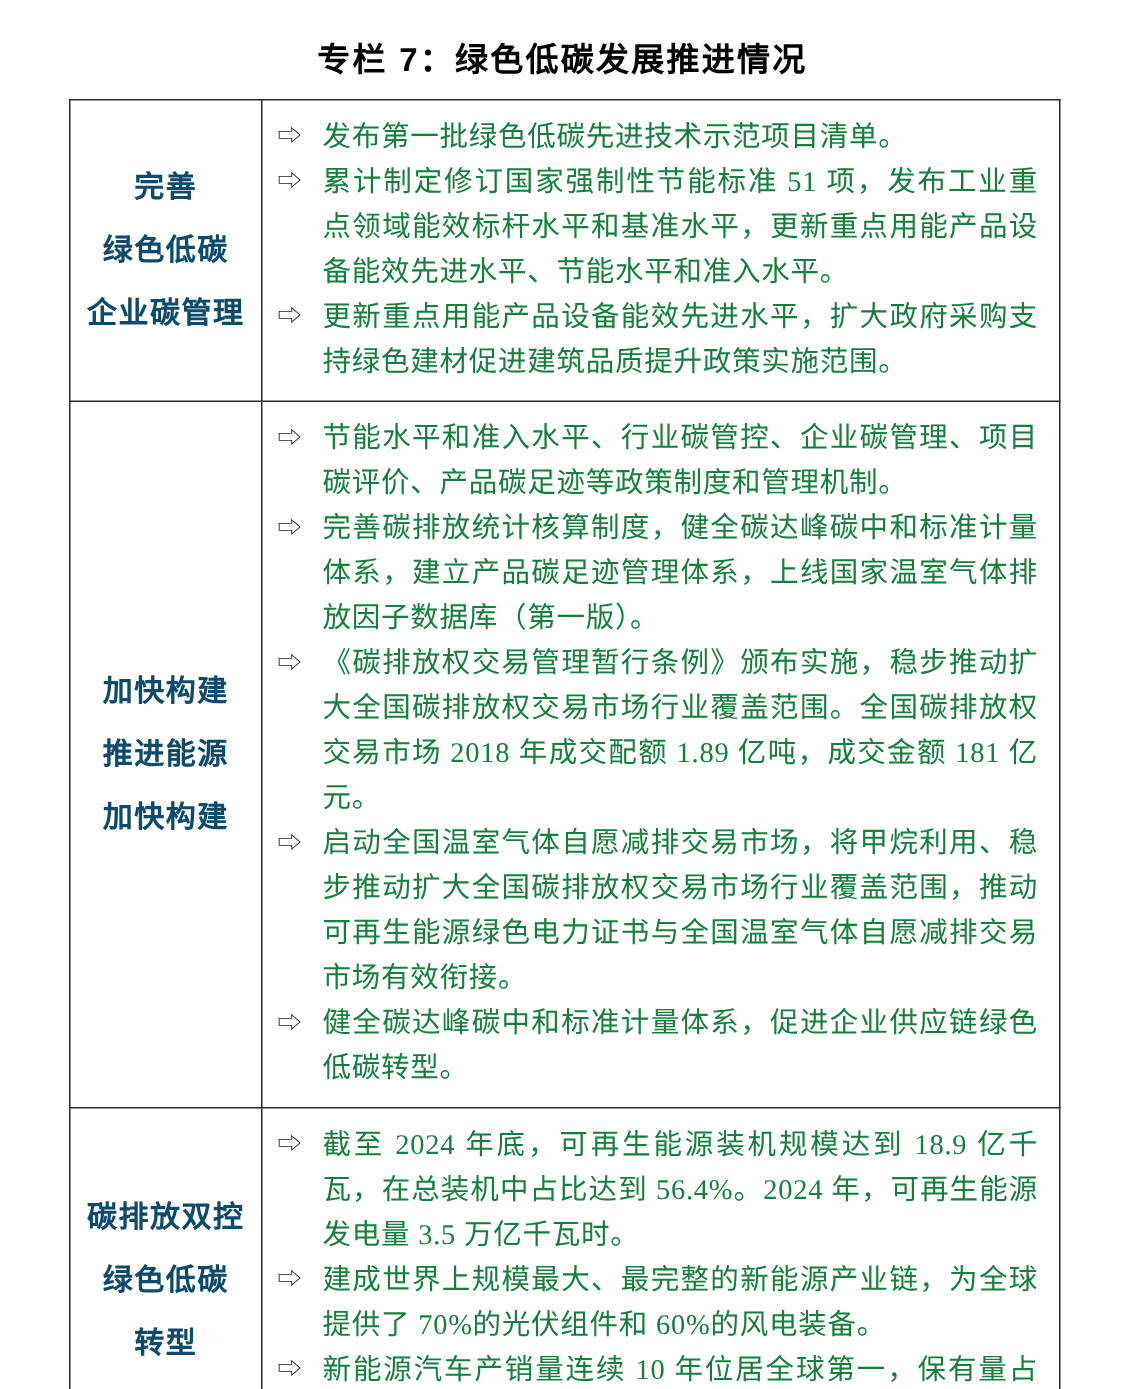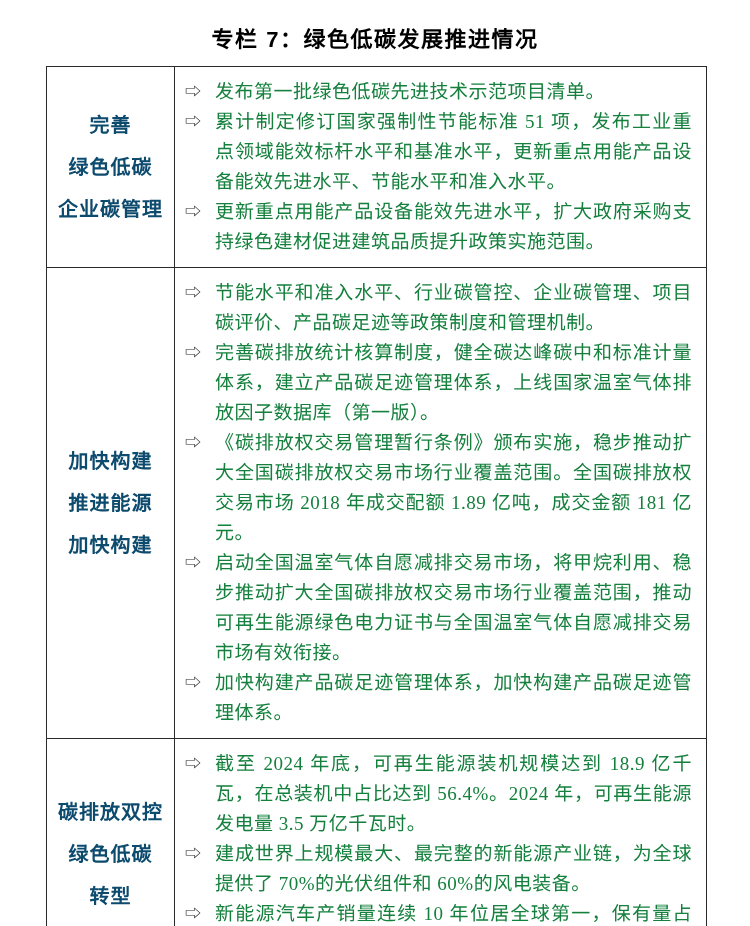--- a/index.html
+++ b/index.html
@@ -125,21 +125,21 @@
           <div class="item">
             <span class="marker">⇨</span>
             <span class="item-text">《碳排放权交易管理暂行条例》颁布实施，稳步推动扩大全国碳排放权交易市场行业覆盖范围。全国碳排放权交易市场 2018 年成交配额 1.89 亿吨，成交金额 181 亿元。</span>
           </div>
           <div class="item">
             <span class="marker">⇨</span>
             <span class="item-text">启动全国温室气体自愿减排交易市场，将甲烷利用、稳步推动扩大全国碳排放权交易市场行业覆盖范围，推动可再生能源绿色电力证书与全国温室气体自愿减排交易市场有效衔接。</span>
           </div>
           <div class="item">
             <span class="marker">⇨</span>
-            <span class="item-text">加快构建产品碳足迹管理体系，加快构建产品碳足迹管理体系。</span>
+            <span class="item-text">健全碳达峰碳中和标准计量体系，促进企业供应链绿色低碳转型。</span>
           </div>
         </td>
       </tr>
 
       <tr class="row-3">
         <td class="label-cell">
           <div>碳排放双控</div>
           <div>绿色低碳</div>
           <div>转型</div>
         </td>

